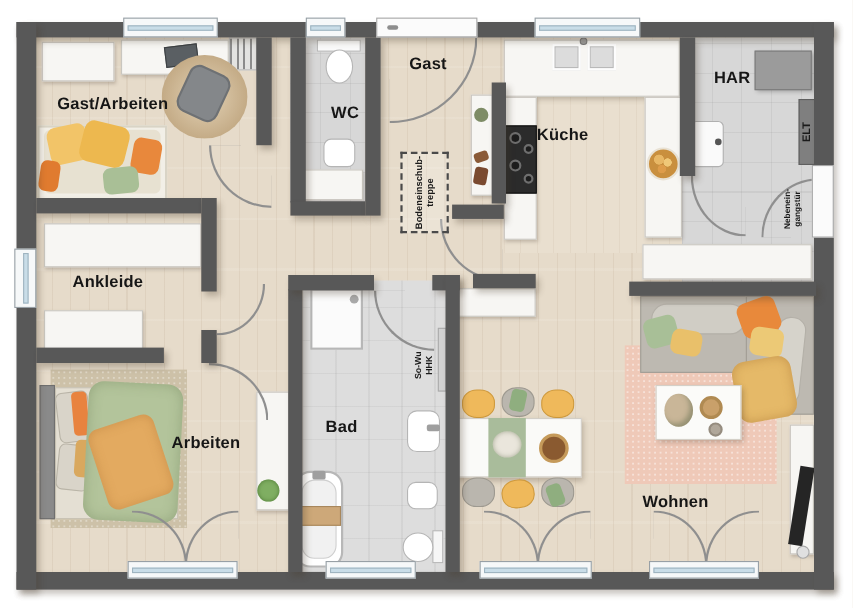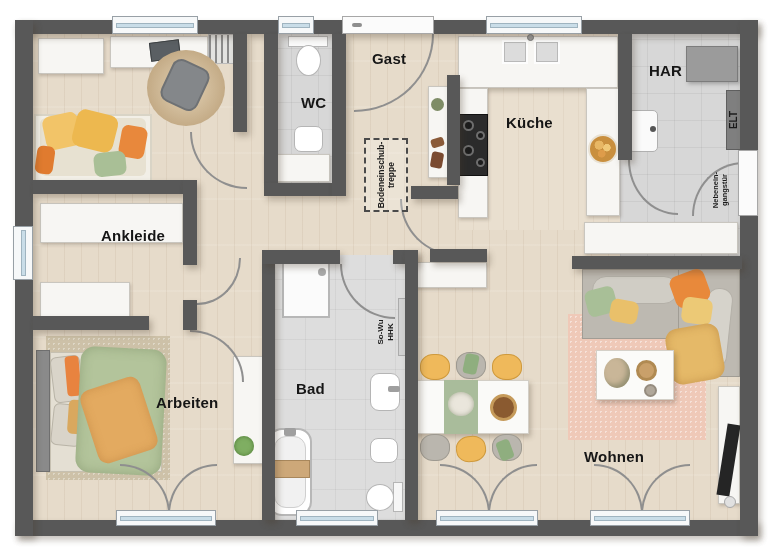--- a/index.html
+++ b/index.html
@@ -228,22 +228,23 @@
   <div class="window" style="left:296px;top:510px;width:82px;height:16px;">
       <div class="glass-h"></div>
     </div>
   <div class="window" style="left:436px;top:510px;width:102px;height:16px;">
       <div class="glass-h"></div>
     </div>
   <div class="window" style="left:590px;top:510px;width:100px;height:16px;">
       <div class="glass-h"></div>
     </div>
 
+  <div class="room-label" style="left:52px;top:86px;">Gast/Arbeiten</div>
   <div class="room-label" style="left:284px;top:94px;margin-left:17px;">WC</div>
   <div class="room-label" style="left:372px;top:50px;">Gast</div>
-  <div class="room-label" style="left:506px;top:114px;text-align:center;">Küche</div>
+  <div class="room-label" style="left:488px;top:114px;text-align:center;">Küche</div>
   <div class="room-label" style="left:649px;top:62px;text-align:center;">HAR</div>
-  <div class="room-label" style="left:66px;top:227px;margin-left:35px;">Ankleide</div>
+  <div class="room-label" style="left:66px;top:248px;">Ankleide</div>
   <div class="room-label" style="left:156px;top:394px;">Arbeiten</div>
   <div class="room-label" style="left:296px;top:380px;">Bad</div>
   <div class="room-label" style="left:584px;top:448px;">Wohnen</div>
 
 </div>
 
 </body></html>

